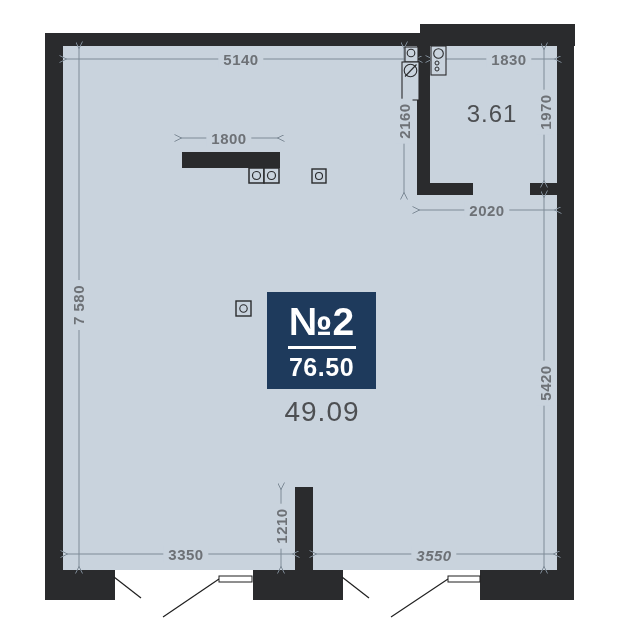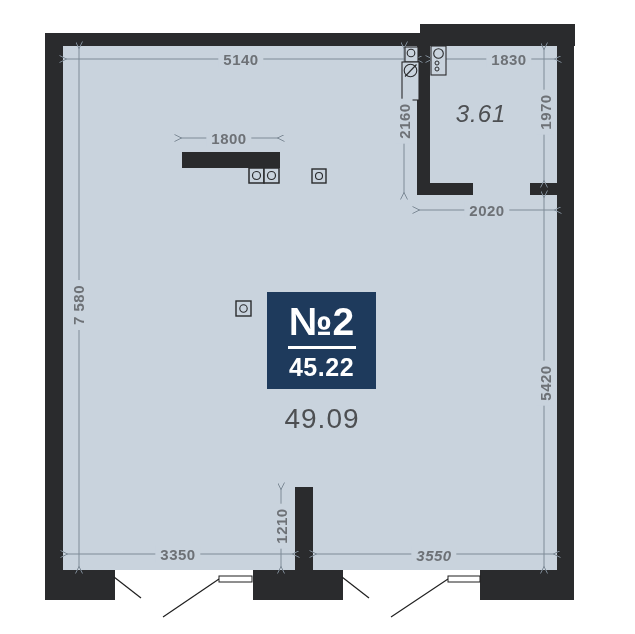--- a/index.html
+++ b/index.html
@@ -118,30 +118,30 @@
       <circle class="fixture" cx="438.5" cy="53.5" r="4.8" stroke-width="1.1" fill="none"></circle>
       <circle class="fixture" cx="437" cy="63" r="2" stroke-width="1" fill="none"></circle>
       <circle class="fixture" cx="437" cy="69" r="2" stroke-width="1" fill="none"></circle>
     </g>
   </svg>
 
   <div class="dim" style="left:241px;top:59px;">5140</div>
   <div class="dim" style="left:465px;top:59px;margin-left:44px;">1830</div>
   <div class="dim" style="left:229px;top:138px;">1800</div>
   <div class="dim" style="left:487px;top:210px;text-align:center;">2020</div>
-  <div class="dim" style="left:178px;top:554px;">3350</div>
+  <div class="dim" style="left:186px;top:554px;">3350</div>
   <div class="dim" style="left:434px;top:555px;font-style:italic;">3550</div>
   <div class="dim v" style="left:78px;top:305px;">7 580</div>
   <div class="dim v" style="left:404px;top:121px;">2160</div>
   <div class="dim v" style="left:545px;top:112px;">1970</div>
   <div class="dim v" style="left:545px;top:383px;">5420</div>
   <div class="dim v" style="left:281px;top:526px;">1210</div>
 
   <div class="badge">
     <div class="num">№2</div>
     <div class="sep"></div>
-    <div class="area">45.22</div>
+    <div class="area">76.50</div>
   </div>
 
-  <div class="roomlabel big" style="left:322px;top:412px;margin-top:7px;">49.09</div>
-  <div class="roomlabel small" style="left:481px;top:114px;font-style:italic;">3.61</div>
+  <div class="roomlabel big" style="left:322px;top:412px;">49.09</div>
+  <div class="roomlabel small" style="left:492px;top:114px;">3.61</div>
 
 </div>
 
 </body></html>

